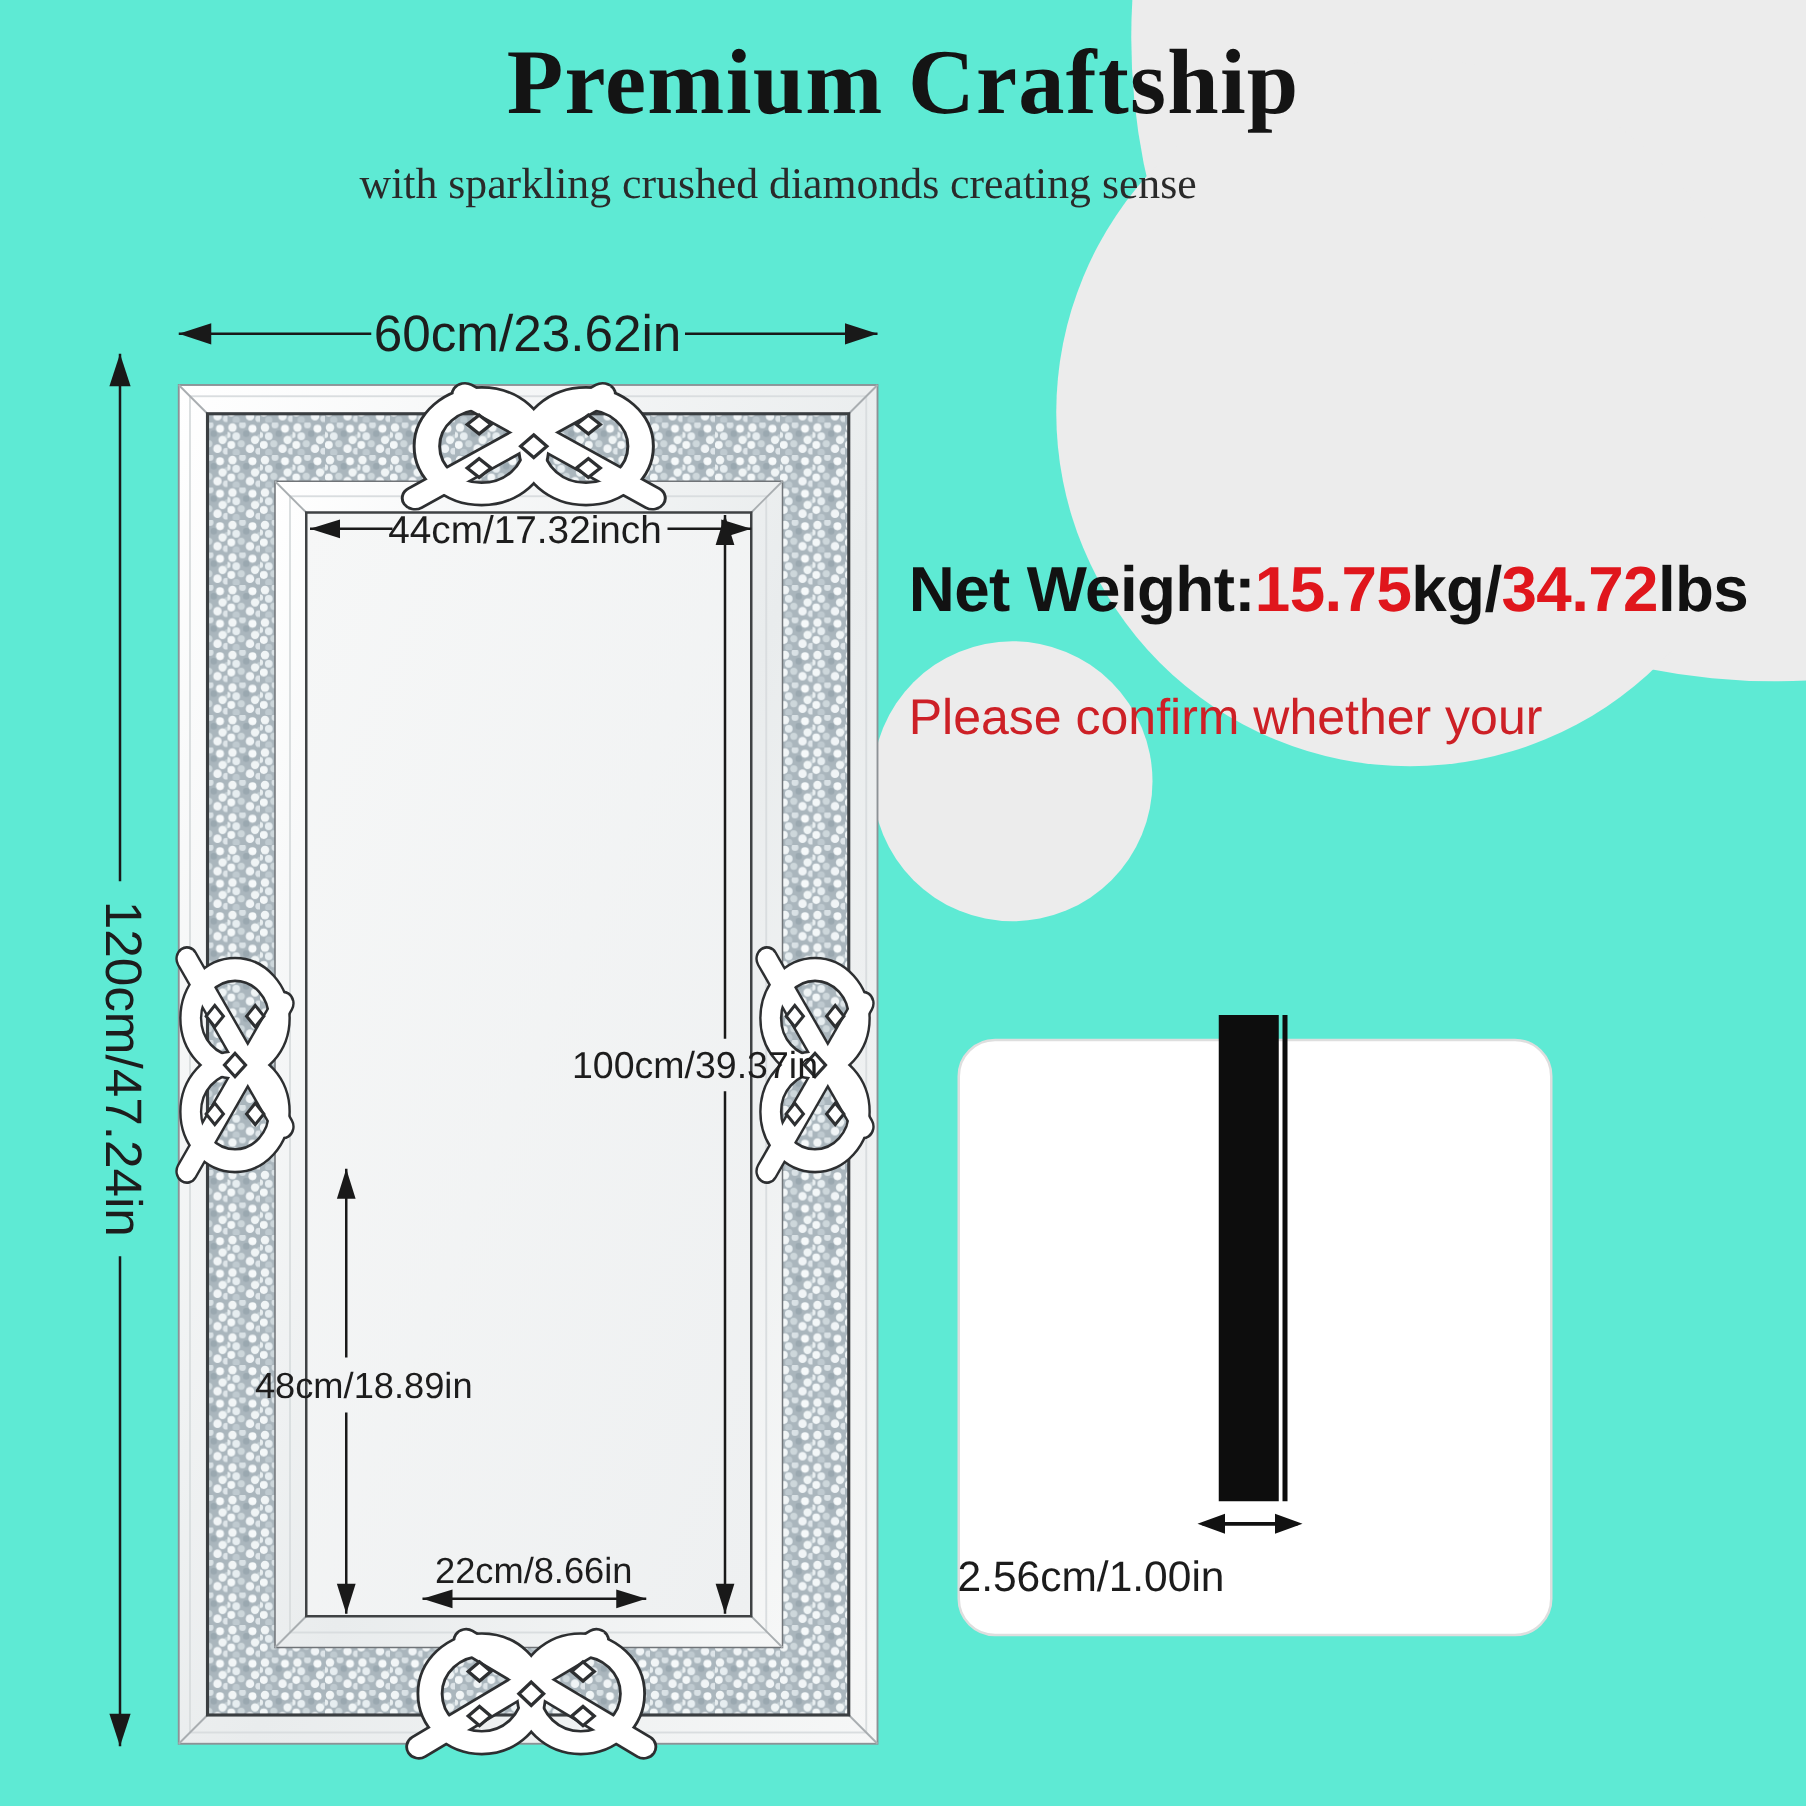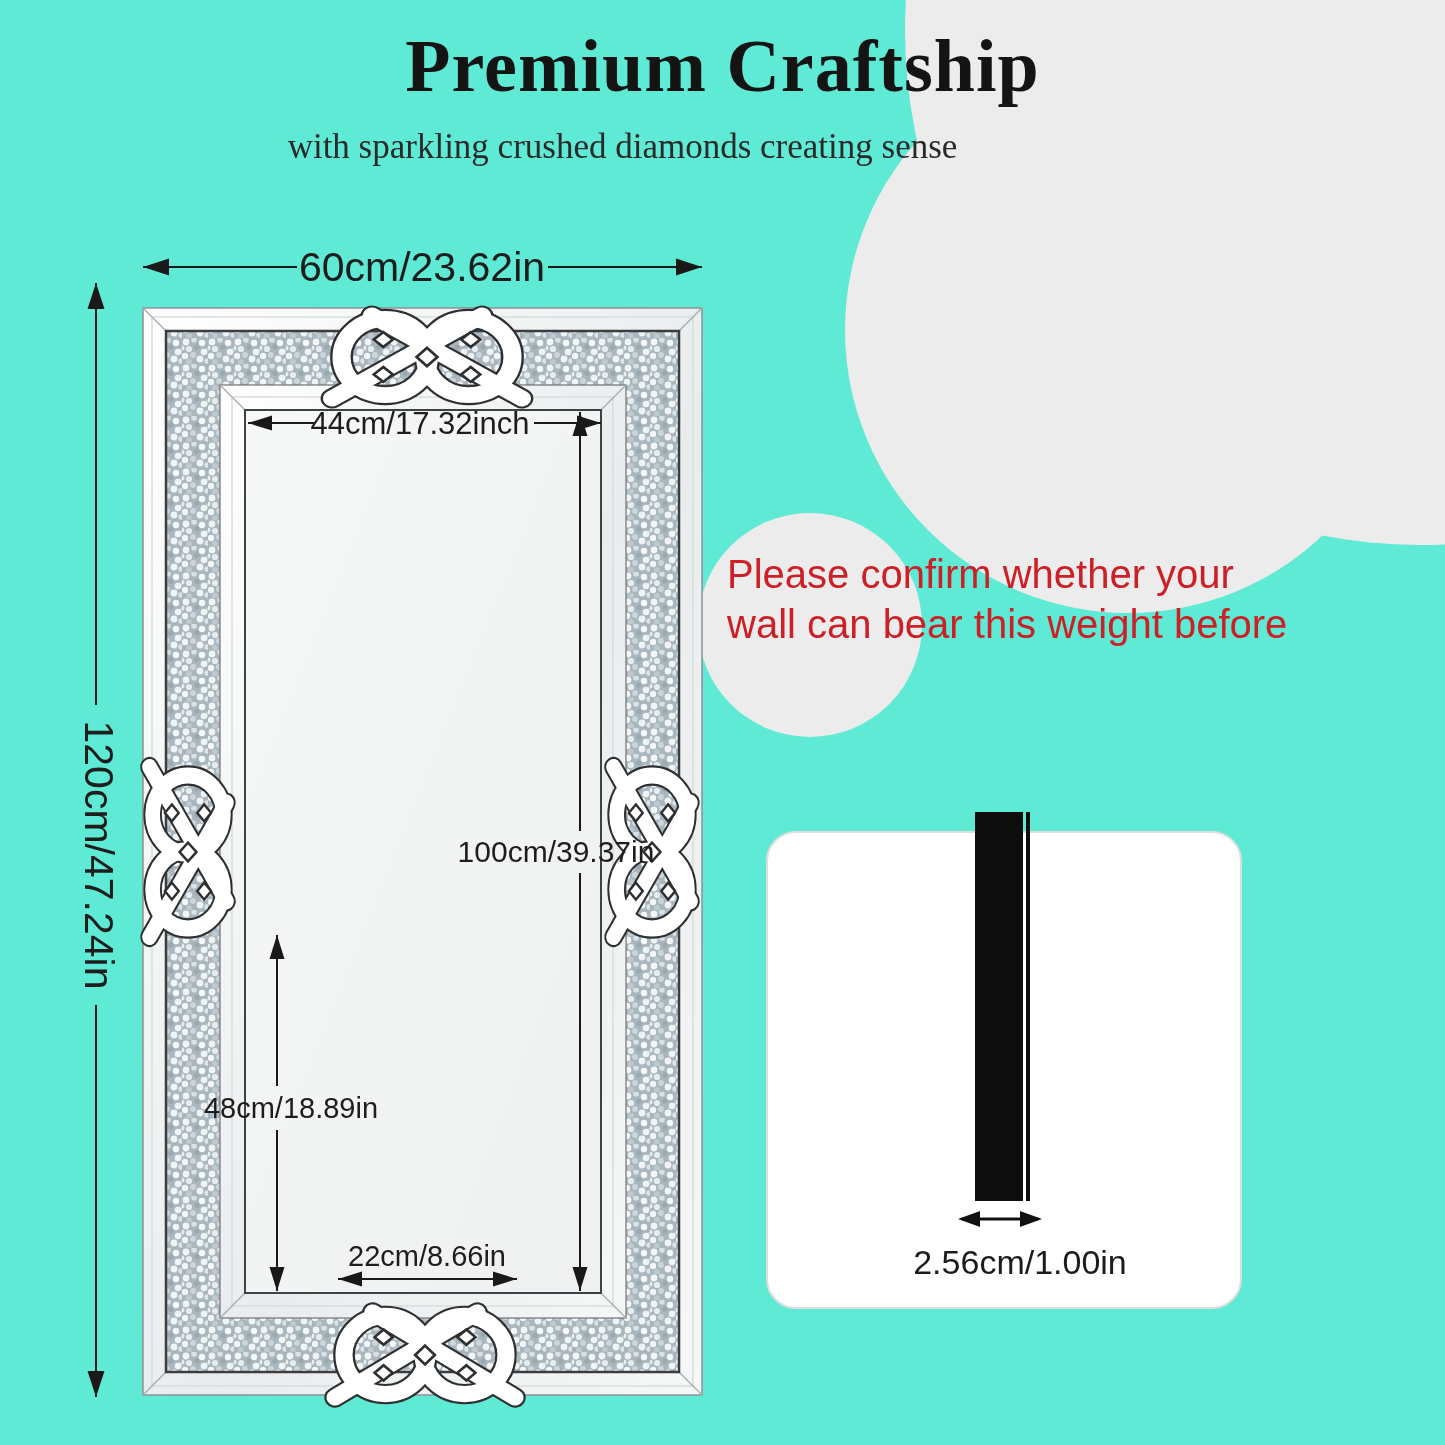--- a/index.html
+++ b/index.html
@@ -44,22 +44,22 @@
   .side-bar{
     position:absolute; left:975px; top:812px; width:48px; height:389px;
     background:#0d0d0d;
   }
   .side-bar-accent{
     position:absolute; left:1026px; top:812px; width:4px; height:389px;
     background:#0d0d0d;
   }
   .thickness-arrow{position:absolute; left:952px; top:1204px;}
   .thickness-label{
-    position:absolute; left:766px; top:1243px; width:476px; text-align:center;
-    font-size:34px; color:#1c1c1c;padding-left:16px;
+    position:absolute; left:766px; top:1243px; width:476px; text-align:left;
+    font-size:34px; color:#1c1c1c;
   }
 
   .dim-text{font-family:"Liberation Sans", sans-serif; fill:#1d1d1d;}
 </style>
 </head>
 <body>
 
 <div class="canvas">
 
   <div class="bg-circle circle-a"></div>
@@ -180,24 +180,26 @@
     </g>
 
     <text class="dim-text" x="422" y="281" font-size="41" text-anchor="middle">60cm/23.62in</text>
     <text class="dim-text" transform="translate(99,855) rotate(90)" x="0" y="14" font-size="41" text-anchor="middle">120cm/47.24in</text>
     <text class="dim-text" x="420" y="434" font-size="31" text-anchor="middle">44cm/17.32inch</text>
     <text class="dim-text" x="556" y="862" font-size="30" text-anchor="middle">100cm/39.37in</text>
     <text class="dim-text" x="291" y="1118" font-size="29" text-anchor="middle">48cm/18.89in</text>
     <text class="dim-text" x="427" y="1266" font-size="29" text-anchor="middle">22cm/8.66in</text>
   </svg>
 
+  <div class="net-weight">
+    <span>Net Weight:</span><span class="red">15.75</span><span>kg/</span><span class="red">34.72</span><span>lbs</span>
+  </div>
 
   <div class="warning">
     <div>Please confirm whether your</div>
-    <div>wall can bear this weight before</div>
   </div>
 
   <div class="thickness-card"></div>
   <div class="side-bar"></div>
   <div class="side-bar-accent"></div>
   <svg class="thickness-arrow" width="96" height="30" viewBox="0 0 96 30">
     <line x1="10" y1="15" x2="86" y2="15" stroke="#111111" stroke-width="3"></line>
     <path d="M6,15 L28,7 L28,23 Z" fill="#111111"></path>
     <path d="M90,15 L68,7 L68,23 Z" fill="#111111"></path>
   </svg>

